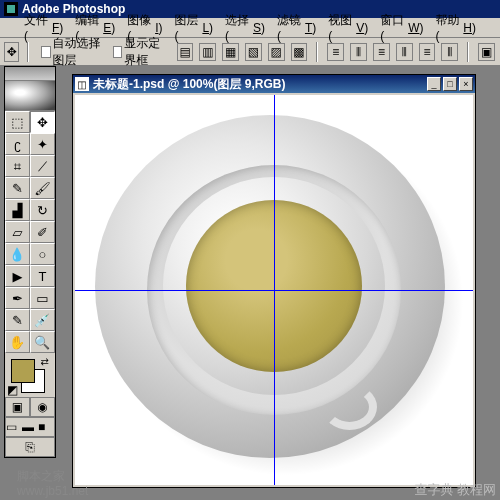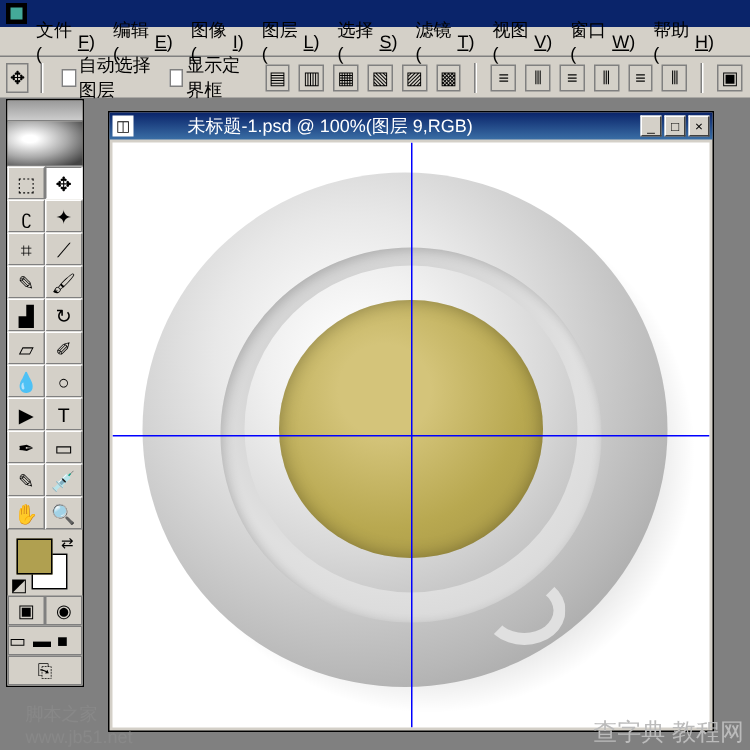--- a/index.html
+++ b/index.html
@@ -35,45 +35,46 @@
 .fg-color { position: absolute; top: 6px; left: 6px; width: 24px; height: 24px; background: #b0a050; border: 1px solid #000; z-index: 2; }
 .bg-color { position: absolute; top: 16px; left: 16px; width: 24px; height: 24px; background: #fff; border: 1px solid #000; z-index: 1; }
 .swap-arrow { position: absolute; top: 3px; right: 6px; font-size: 10px; }
 .default-colors { position: absolute; bottom: 2px; left: 2px; width: 12px; height: 12px; }
 .mode-section { display: grid; grid-template-columns: 1fr 1fr; }
 .mode-btn { height: 20px; border: 1px solid #808080; background: #d4d0c8; display: flex; align-items: center; justify-content: center; }
 
 .doc-window { position: absolute; top: 8px; left: 72px; width: 404px; height: 414px; border: 1px solid #000; background: #d4d0c8; }
 .doc-titlebar { height: 18px; background: linear-gradient(#0a246a, #3a6ea5); color: #fff; display: flex; align-items: center; padding: 0 2px; }
 .doc-titlebar .icon { width: 14px; height: 14px; background: #fff; margin-right: 4px; display: flex; align-items: center; justify-content: center; color: #000; font-size: 10px; }
-.doc-titlebar .title { flex: 1; font-weight: normal; margin-left: 32px; }
+.doc-titlebar .title { flex: 1; font-weight: bold; }
 .win-btns { display: flex; gap: 2px; }
 .win-btn { width: 14px; height: 14px; background: #d4d0c8; border: 1px solid #fff; border-right-color: #404040; border-bottom-color: #404040; display: flex; align-items: center; justify-content: center; font-size: 9px; color: #000; cursor: pointer; }
 .canvas { position: absolute; top: 20px; left: 2px; right: 2px; bottom: 2px; background: #fff; overflow: hidden; }
 .cup-render { position: absolute; inset: 0; }
 .shadow { position: absolute; top: 8%; left: 8%; width: 90%; height: 90%; background: radial-gradient(ellipse, rgba(0,0,0,0.25) 40%, transparent 70%); border-radius: 50%; }
 .saucer { position: absolute; top: 5%; left: 5%; width: 88%; height: 88%; background: radial-gradient(circle at 40% 35%, #fff 5%, #e8e8e8 30%, #d0d0d0 50%, #b8b8b8 70%, #909090 100%); border-radius: 50%; }
 .saucer-inner { position: absolute; top: 18%; left: 18%; width: 64%; height: 64%; background: radial-gradient(circle at 45% 40%, #ccc 30%, #e0e0e0 60%, #d0d0d0 100%); border-radius: 50%; box-shadow: inset 2px 2px 8px rgba(0,0,0,0.2); }
 .cup { position: absolute; top: 21%; left: 22%; width: 56%; height: 56%; background: radial-gradient(circle at 35% 30%, #fff 5%, #f0f0f0 30%, #d8d8d8 60%, #b0b0b0 100%); border-radius: 50%; }
 .handle { position: absolute; bottom: 14%; right: 24%; width: 14%; height: 12%; border: 8px solid #e0e0e0; border-radius: 50%; border-top-color: transparent; border-left-color: transparent; }
 .tea { position: absolute; top: 27%; left: 28%; width: 44%; height: 44%; background: radial-gradient(circle at 40% 35%, #d4c47a 20%, #b8a850 60%, #a09040 100%); border-radius: 50%; box-shadow: inset 0 0 12px rgba(0,0,0,0.3); }
 .guide-v { position: absolute; top: 0; bottom: 0; left: 50%; width: 1px; background: #00f; }
 .guide-h { position: absolute; left: 0; right: 0; top: 50%; height: 1px; background: #00f; }
 
 .watermark-left { position: absolute; bottom: 2px; left: 17px; color: #888; font-size: 11px; line-height: 1.2; }
 .watermark-right { position: absolute; bottom: 2px; right: 4px; color: #bbb; font-size: 11px; text-align: right; line-height: 1.2; }
-.watermark-right .big { font-size: 16px; }
+.watermark-right .big { font-size: 13px; }
 </style>
 </head>
 <body>
 
 <div class="titlebar">
   <div class="logo">
       <div class="logo-inner"></div>
     </div>
+  <span class="title">Adobe Photoshop</span>
 </div>
 
 <div class="menubar" id="menubar">
     <div class="menu-item">文件(<span class="underline">F</span>)</div>
     <div class="menu-item">编辑(<span class="underline">E</span>)</div>
     <div class="menu-item">图像(<span class="underline">I</span>)</div>
     <div class="menu-item">图层(<span class="underline">L</span>)</div>
     <div class="menu-item">选择(<span class="underline">S</span>)</div>
     <div class="menu-item">滤镜(<span class="underline">T</span>)</div>
     <div class="menu-item">视图(<span class="underline">V</span>)</div>

